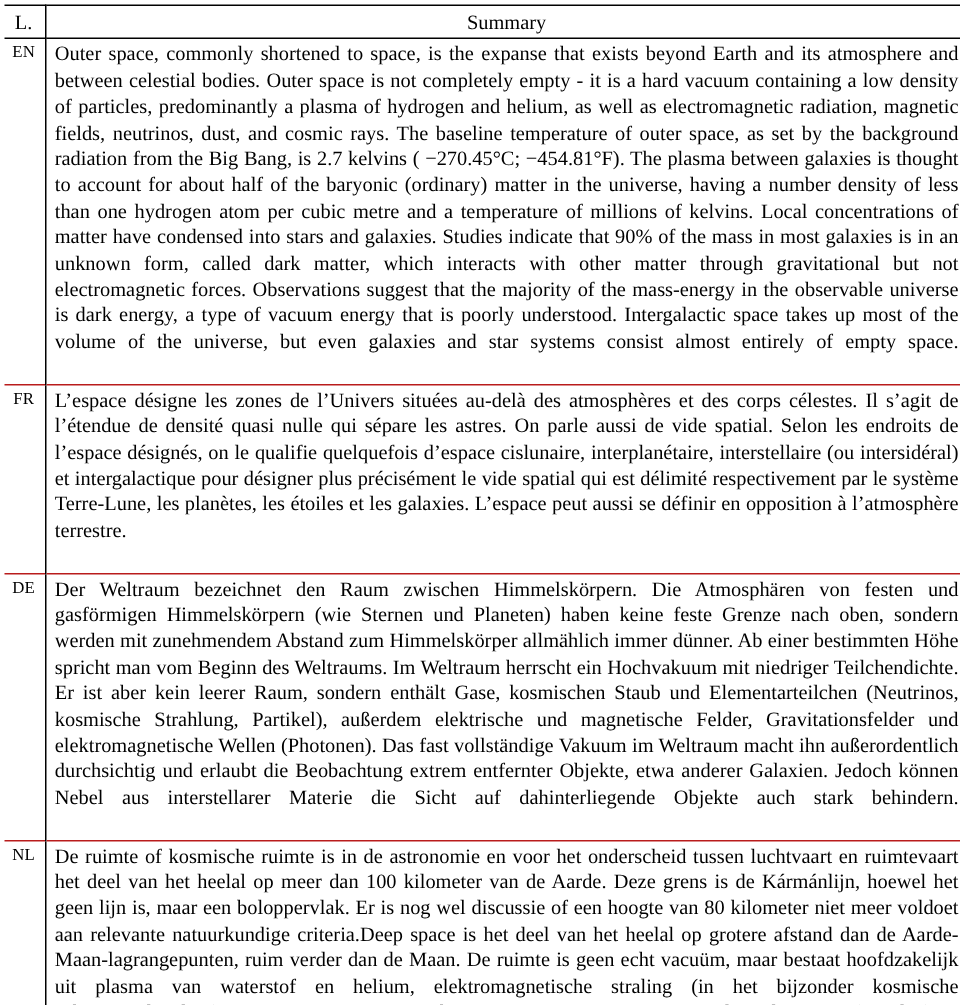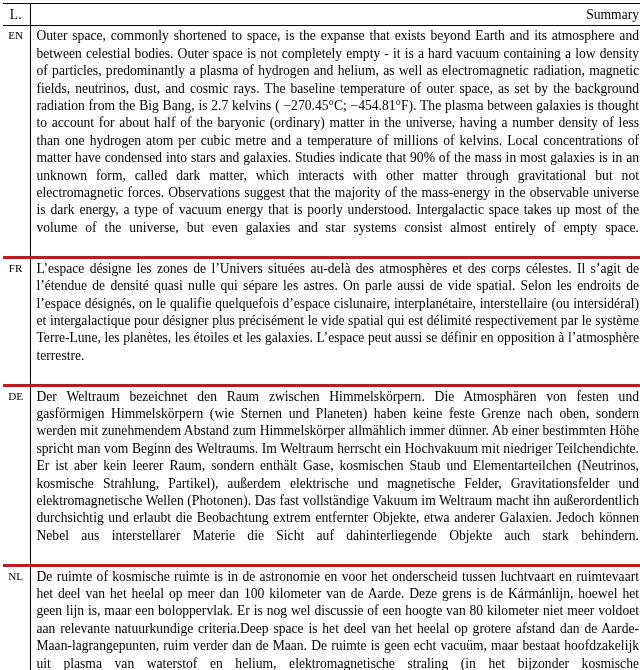--- a/index.html
+++ b/index.html
@@ -53,28 +53,28 @@
     vertical-align: top;
     text-align: justify;
     text-justify: inter-word;
     padding: 1px 1px 2px 6px;
     font-size: 13.6px;
     line-height: 17.4px;
     font-weight: normal;
     hyphens: none;
   }
   th.sum-col {
-    text-align: right;
+    text-align: center;
     padding-top: 2px;
   }
   .head-rule td, .head-rule th {
     border-bottom: 1px solid #000;
   }
   .row-rule td {
-    border-top: 3px solid #b91c1c;
+    border-top: 1px solid #b91c1c;
   }
   .para {
     margin: 0;
     text-align: justify;
     text-justify: inter-word;
   }
   .para:last-child:after {
     content: "";
     display: inline-block;
     width: 100%;

